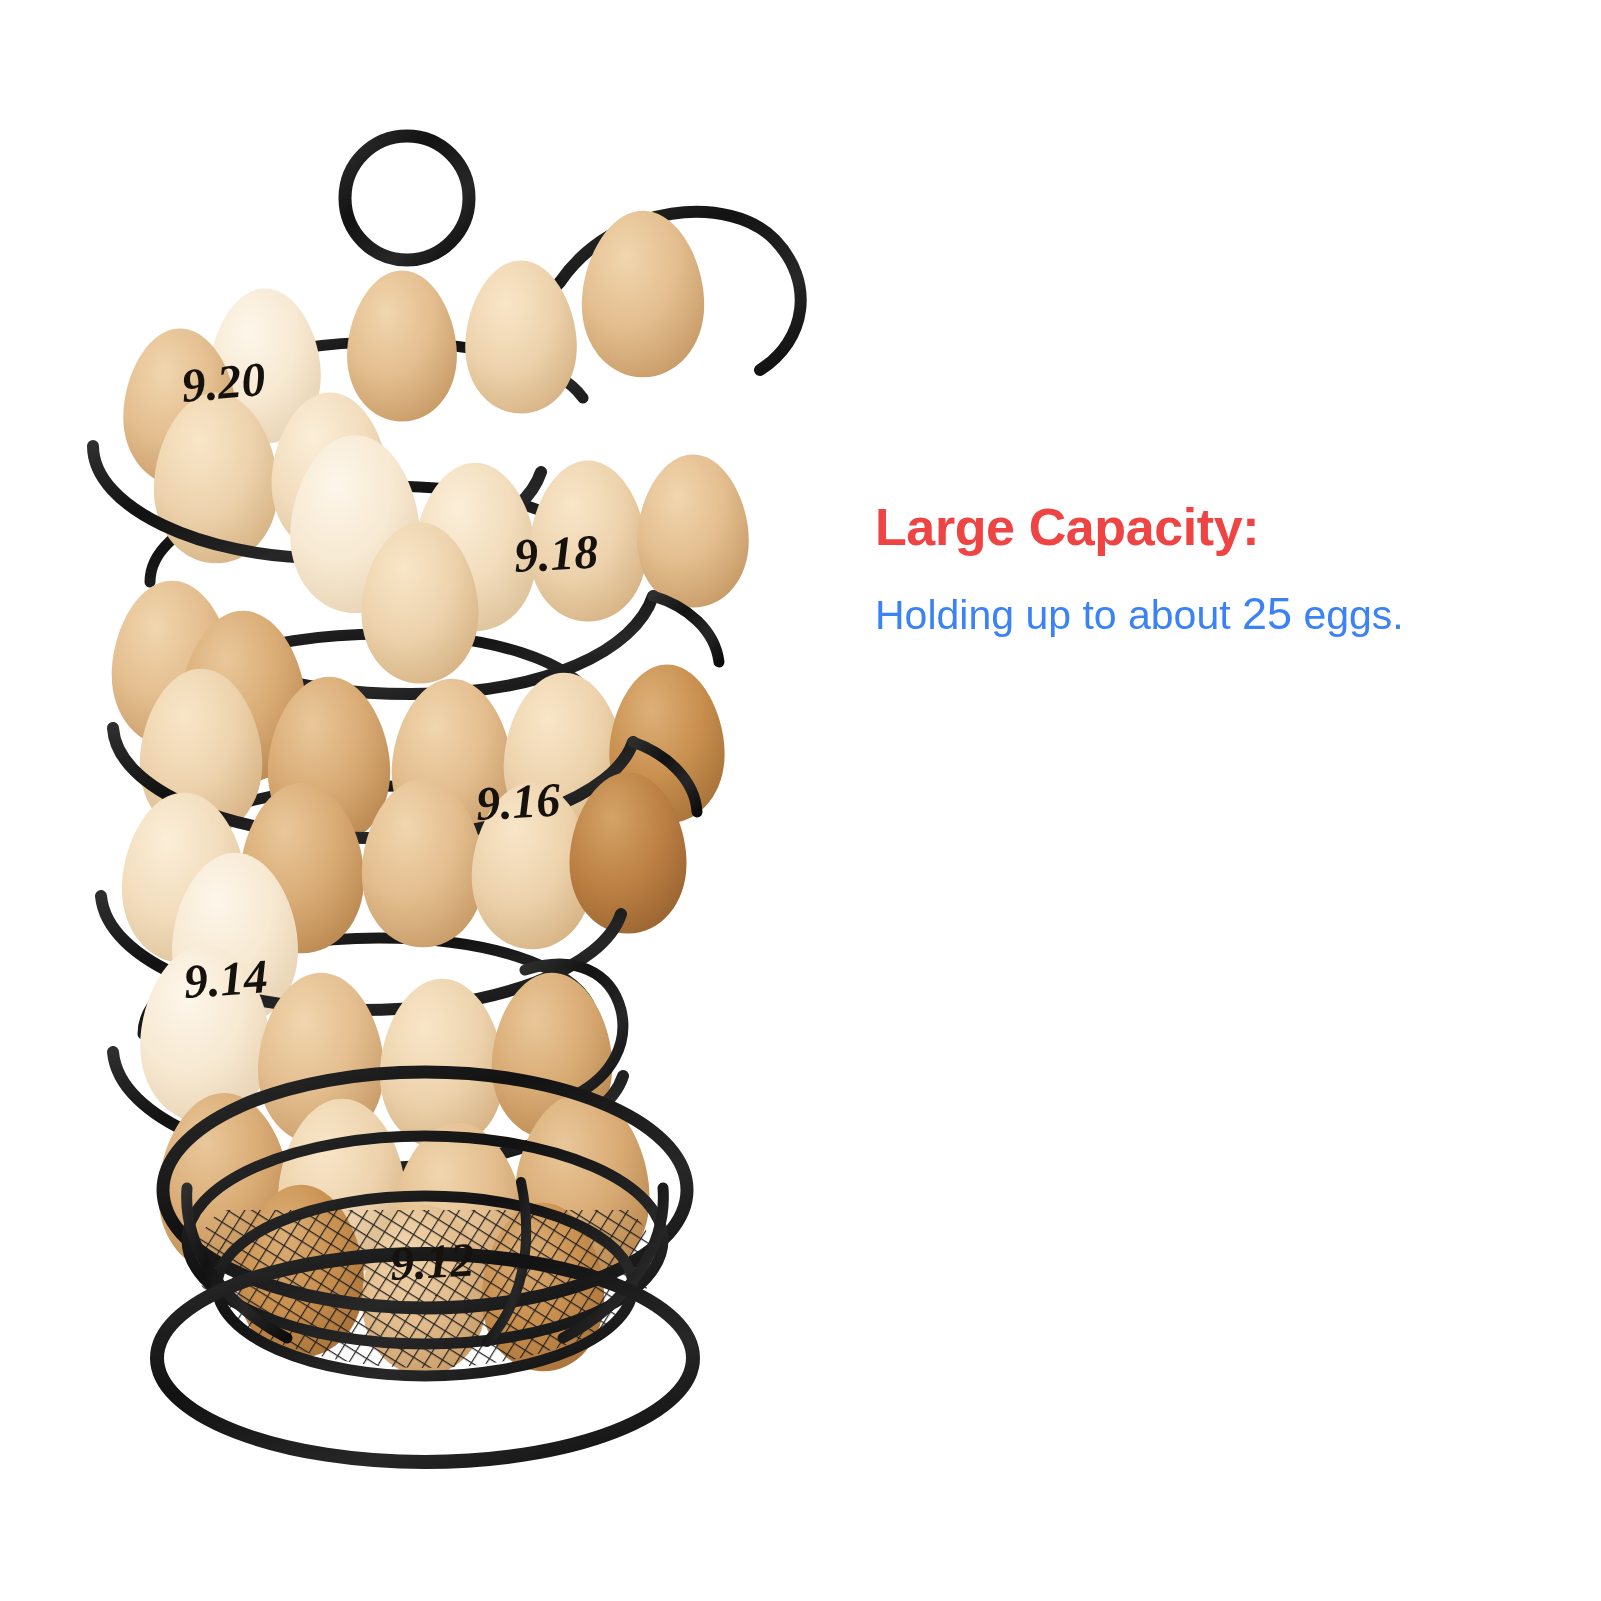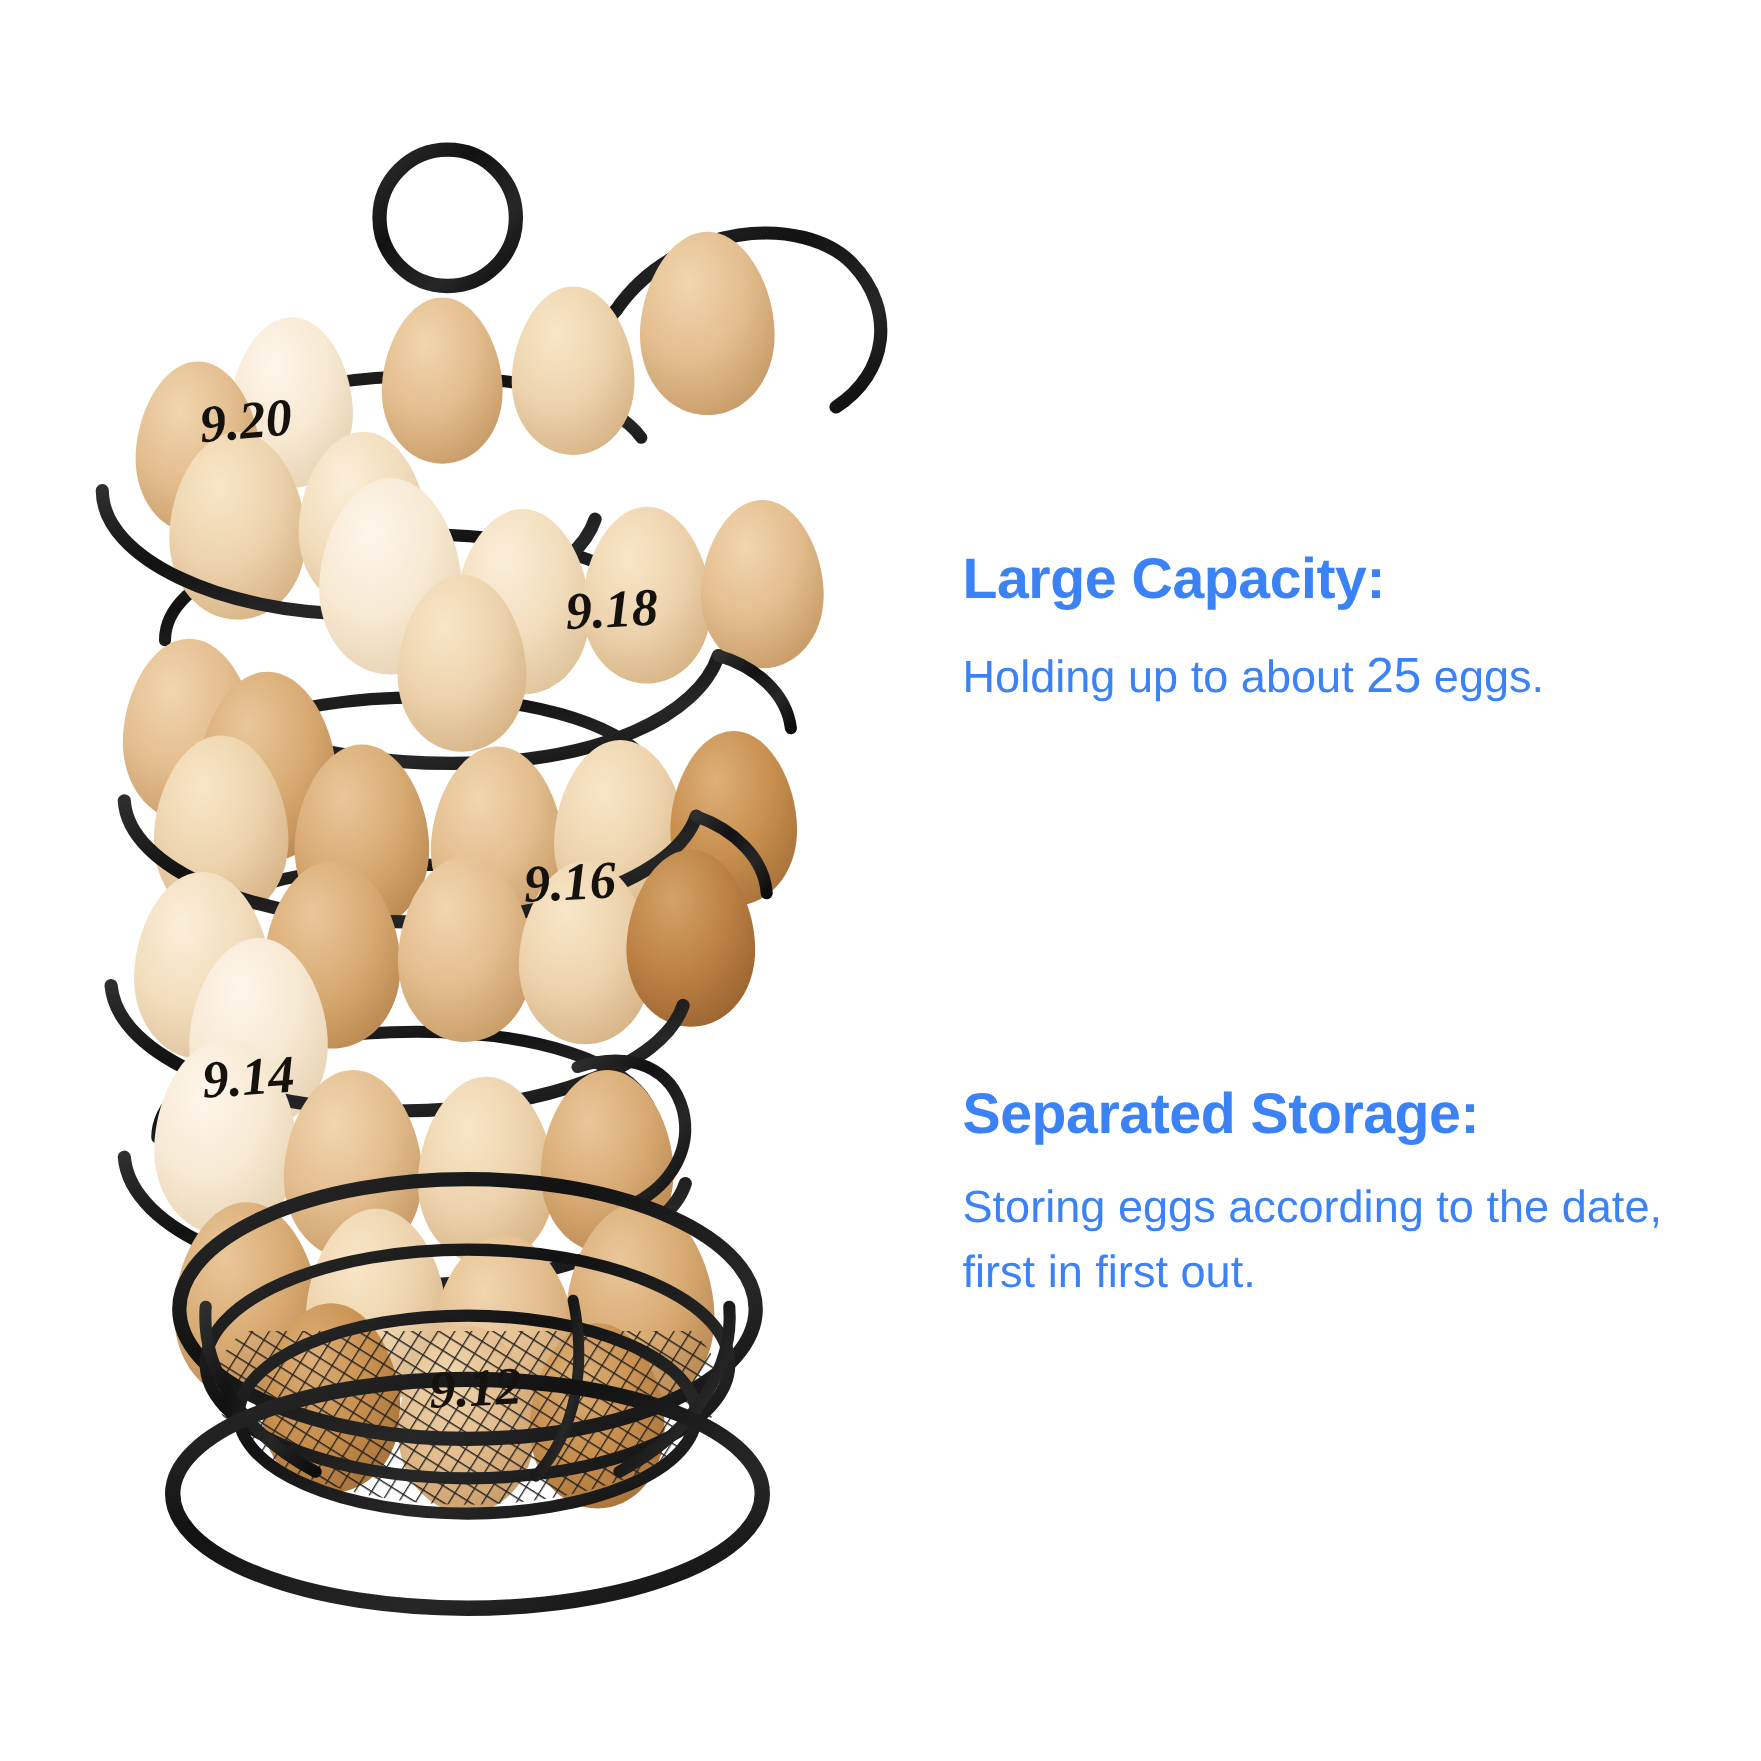--- a/index.html
+++ b/index.html
@@ -33,21 +33,21 @@
     left: 875px;
     top: 498px;
     width: 690px;
   }
   .feature-block { margin: 0; }
   .feature-block.second { margin-top: 338px; }
 
   .feature-title {
     font-size: 52px;
     font-weight: bold;
-    color: #3b82f6;
+    color: #ef4444;
     line-height: 1.12;
     letter-spacing: -0.4px;
     margin: 0;
     white-space: nowrap;
   }
   .feature-body {
     font-size: 41px;
     font-weight: normal;
     color: #3b82f6;
     line-height: 1.42;
@@ -265,22 +265,15 @@
 
     <div class="feature-block first">
       <h2 class="feature-title">Large Capacity:</h2>
       <p class="feature-body">
         <span class="line">
           <span>Holding up to about </span><span class="qty">25</span><span> eggs.</span>
         </span>
       </p>
     </div>
 
-    <div class="feature-block second">
-      <h2 class="feature-title">Separated Storage:</h2>
-      <p class="feature-body">
-        <span class="line">Storing eggs according to the date,</span>
-        <span class="line">first in first out.</span>
-      </p>
-    </div>
 
   </div>
 </div>
 
 </body></html>

